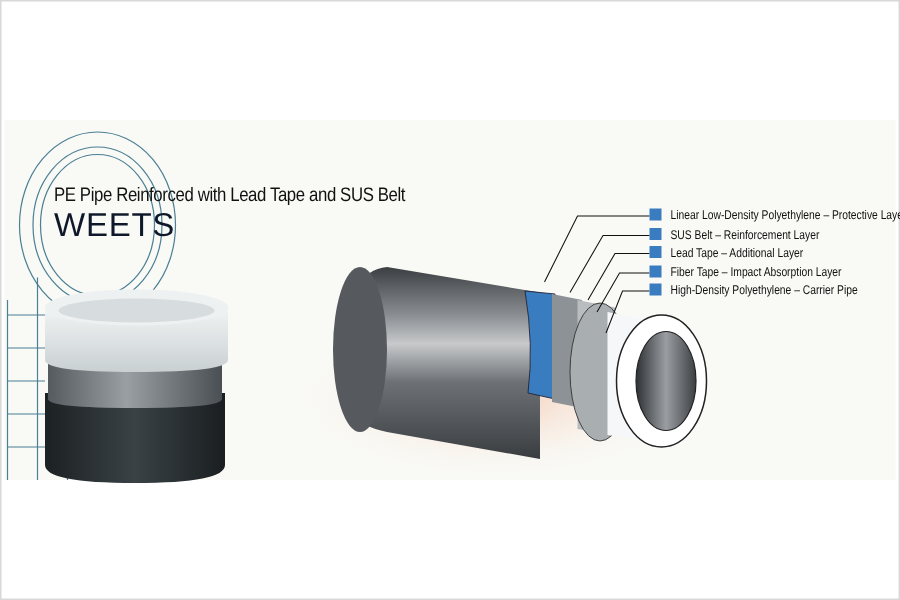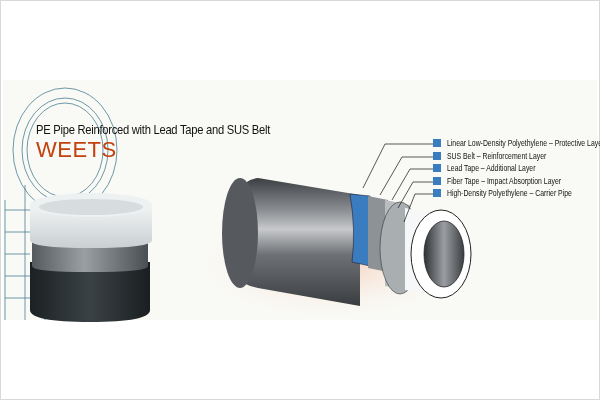--- a/index.html
+++ b/index.html
@@ -1,20 +1,20 @@
 <!DOCTYPE html>
 <html><head>
 <meta charset="utf-8">
 <style>
   html,body{margin:0;padding:0;}
   body{width:600px;height:400px;background:#ffffff;position:relative;overflow:hidden;font-family:"Liberation Sans",sans-serif;}
   .frame{position:absolute;left:0;top:0;width:598px;height:398px;border:1px solid #d8d8d8;}
   .banner{position:absolute;left:3px;top:80px;width:594px;height:240px;background:#f9f9f5;overflow:hidden;}
   .title{position:absolute;left:36px;top:122px;font-family:"Liberation Sans",sans-serif;font-size:13px;color:#111;letter-spacing:-0.3px;transform:scaleX(0.86);transform-origin:left top;white-space:nowrap;}
-  .brand{position:absolute;left:36px;top:137px;font-family:"Liberation Sans",sans-serif;font-size:22px;color:#c2410c;letter-spacing:0.5px;white-space:nowrap;}
+  .brand{position:absolute;left:36px;top:137px;font-family:"Liberation Sans",sans-serif;font-size:22px;color:#0f172a;letter-spacing:0.5px;white-space:nowrap;}
   .legend{position:absolute;left:433px;top:137px;}
   .legend-item{display:flex;align-items:center;height:12.5px;}
   .legend-swatch{width:8px;height:8px;margin-right:6px;}
   .legend-label{font-size:8.4px;color:#111;white-space:nowrap;transform:scaleX(0.82);transform-origin:left center;}
   svg{position:absolute;left:0;top:0;}
 </style>
 </head>
 <body>
 
 <div class="frame"></div>

